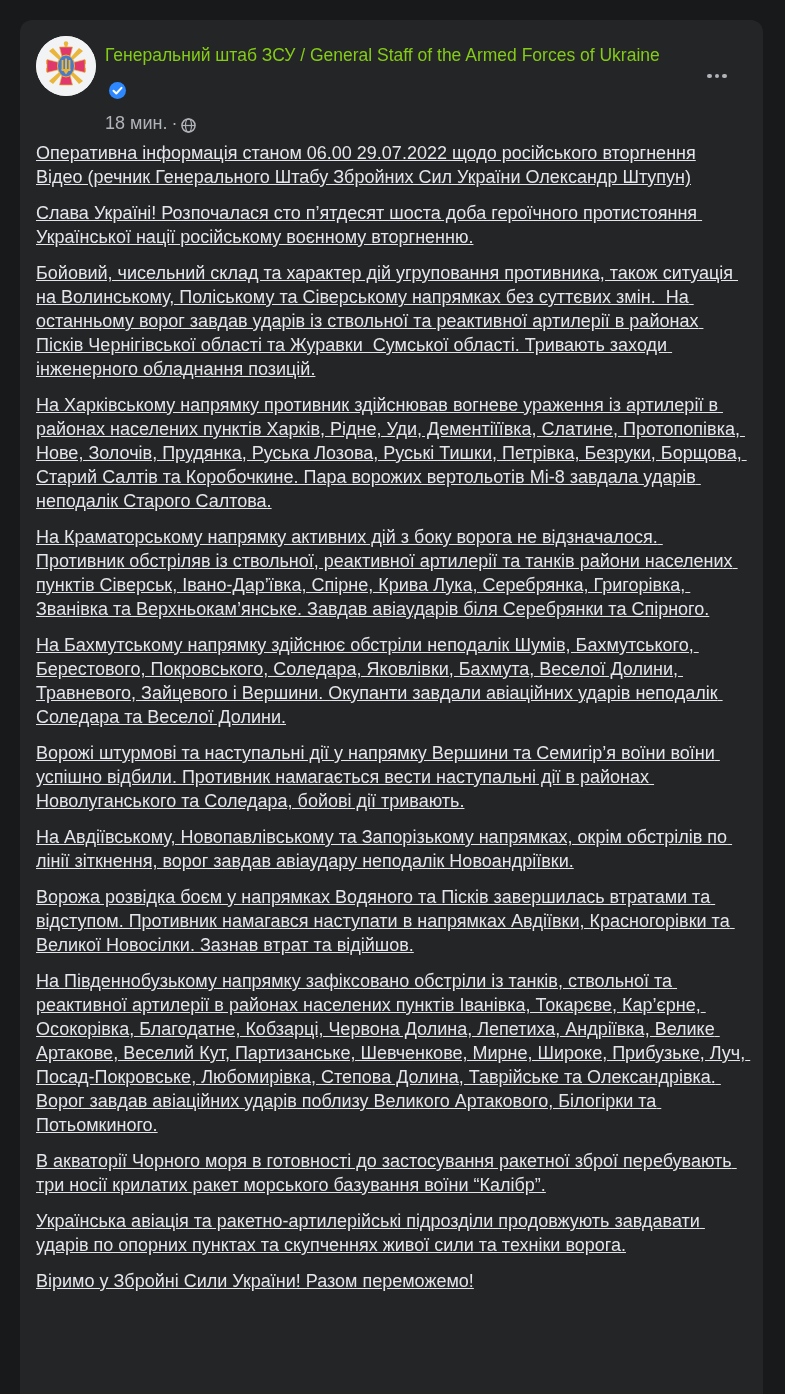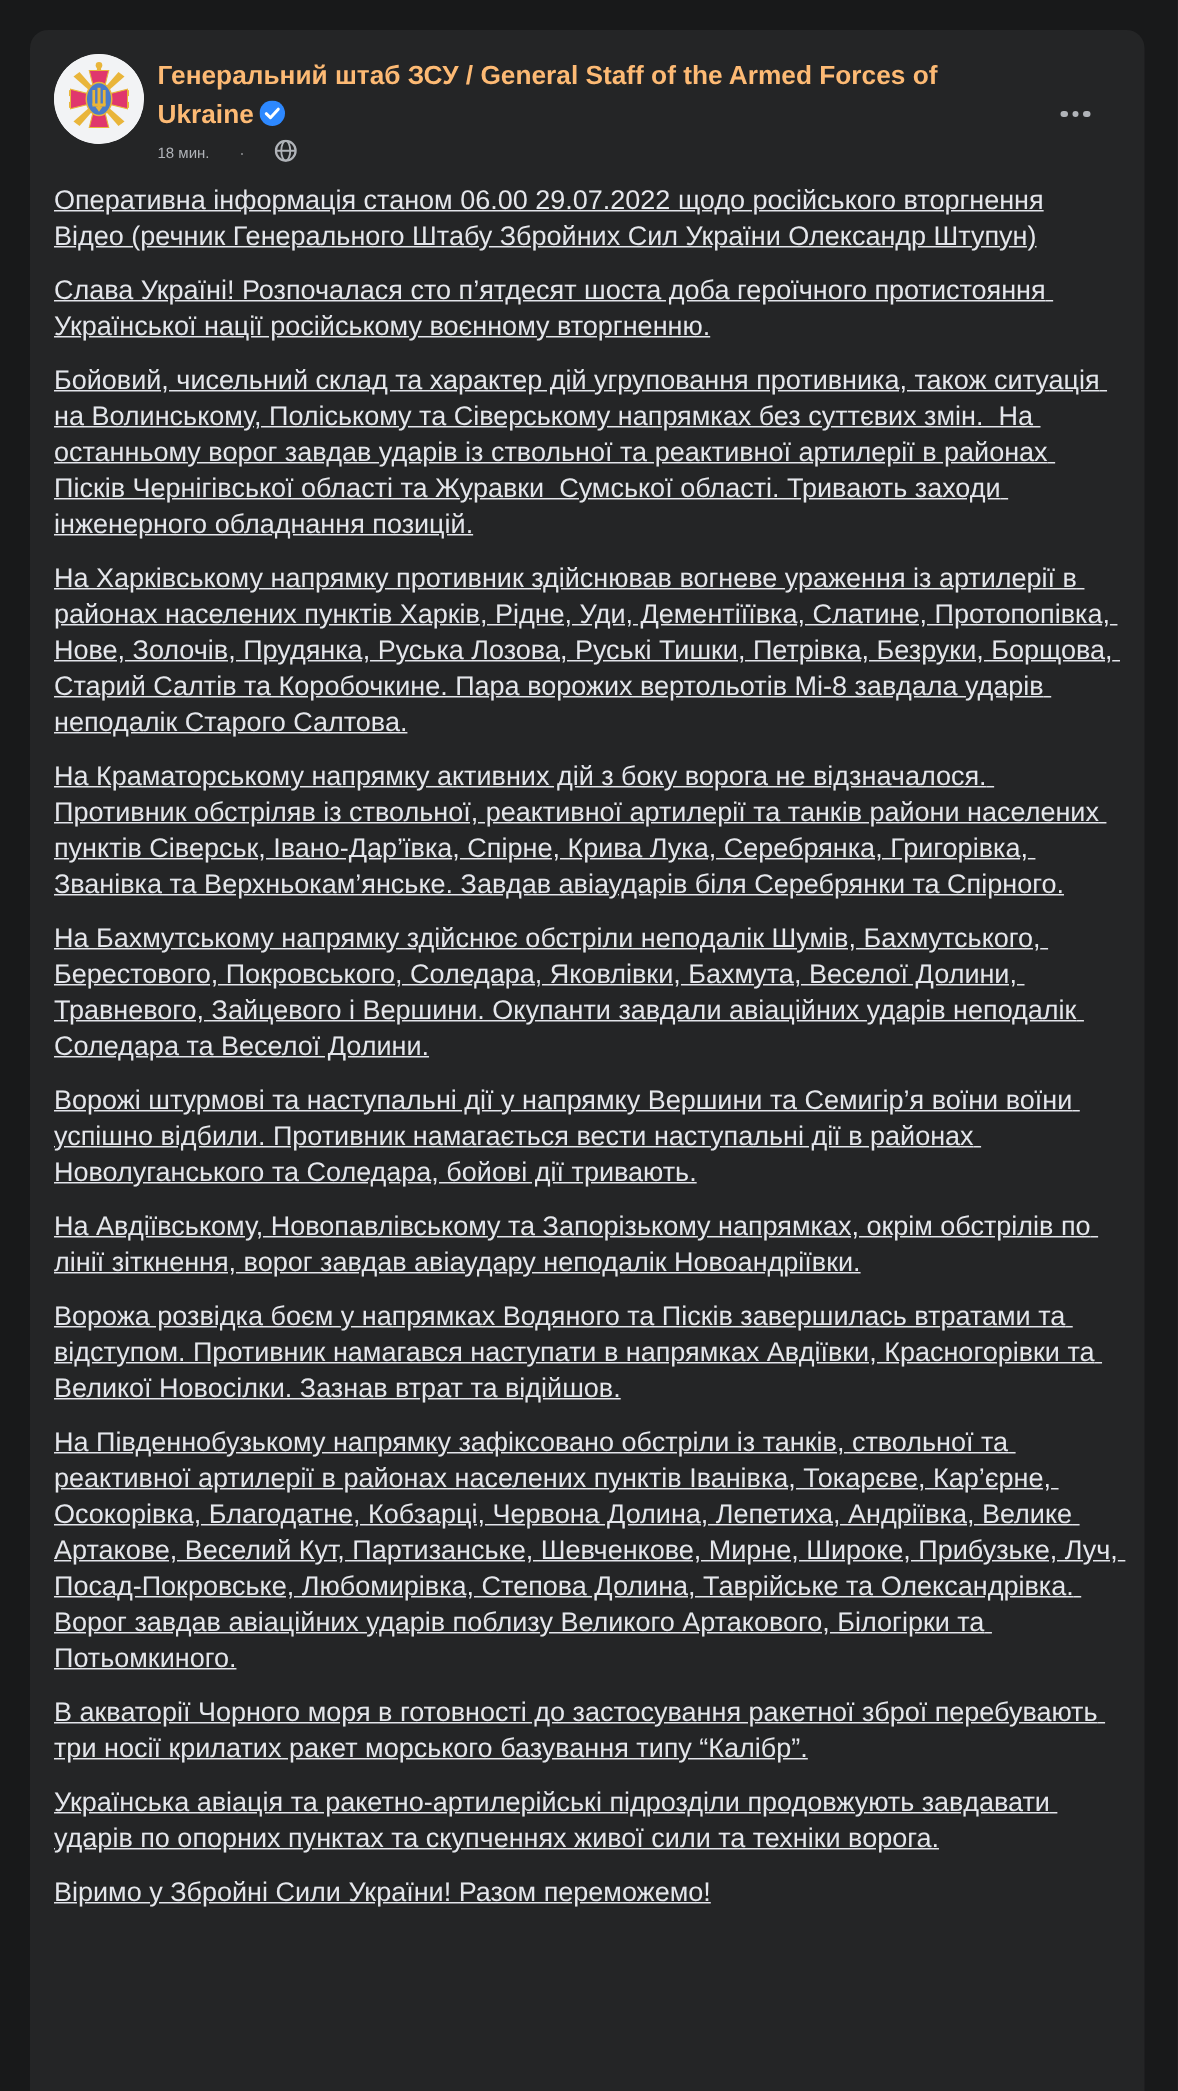--- a/index.html
+++ b/index.html
@@ -29,39 +29,39 @@
     border-radius:50%;
     overflow:hidden;
     flex:0 0 60px;
     background:#f2f3f5;
   }
   .header-text{
     margin-left:9px;
     padding-top:1px;
   }
   .page-name{
-    color:#fdba74;
-    font-weight:bold;
+    color:#84cc16;
+    font-weight:normal;
     font-size:17.5px;
-    line-height:26px;
+    line-height:36px;
     max-width:565px;
   }
   .badge{
     display:inline-block;
     vertical-align:-2px;
     margin-left:4px;
   }
   .meta{
     color:#b0b3b8;
-    font-size:10px;
+    font-size:18px;
     line-height:20px;
     margin-top:2px;
     display:flex;
-    align-items:flex-start;
-    gap:20px;
+    align-items:flex-end;
+    gap:4px;
   }
   .menu-btn{
     position:absolute;
     right:12px;top:22px;
     width:36px;height:36px;
     border-radius:50%;
     display:flex;
     align-items:center;
     justify-content:center;
     gap:3px;
@@ -158,18 +158,18 @@
 Відео (речник Генерального Штабу Збройних Сил України Олександр Штупун)</p>
       <p>Слава Україні! Розпочалася сто п’ятдесят шоста доба героїчного протистояння Української нації російському воєнному вторгненню.</p>
       <p>Бойовий, чисельний склад та характер дій угруповання противника, також ситуація на Волинському, Поліському та Сіверському напрямках без суттєвих змін.  На останньому ворог завдав ударів із ствольної та реактивної артилерії в районах Пісків Чернігівської області та Журавки  Сумської області. Тривають заходи інженерного обладнання позицій.</p>
       <p>На Харківському напрямку противник здійснював вогневе ураження із артилерії в районах населених пунктів Харків, Рідне, Уди, Дементіїївка, Слатине, Протопопівка, Нове, Золочів, Прудянка, Руська Лозова, Руські Тишки, Петрівка, Безруки, Борщова, Старий Салтів та Коробочкине. Пара ворожих вертольотів Мі-8 завдала ударів неподалік Старого Салтова.</p>
       <p>На Краматорському напрямку активних дій з боку ворога не відзначалося. Противник обстріляв із ствольної, реактивної артилерії та танків райони населених пунктів Сіверськ, Івано-Дар’ївка, Спірне, Крива Лука, Серебрянка, Григорівка, Званівка та Верхньокам’янське. Завдав авіаударів біля Серебрянки та Спірного.</p>
       <p>На Бахмутському напрямку здійснює обстріли неподалік Шумів, Бахмутського, Берестового, Покровського, Соледара, Яковлівки, Бахмута, Веселої Долини, Травневого, Зайцевого і Вершини. Окупанти завдали авіаційних ударів неподалік Соледара та Веселої Долини.</p>
       <p>Ворожі штурмові та наступальні дії у напрямку Вершини та Семигір’я воїни воїни успішно відбили. Противник намагається вести наступальні дії в районах Новолуганського та Соледара, бойові дії тривають.</p>
       <p>На Авдіївському, Новопавлівському та Запорізькому напрямках, окрім обстрілів по лінії зіткнення, ворог завдав авіаудару неподалік Новоандріївки.</p>
       <p>Ворожа розвідка боєм у напрямках Водяного та Пісків завершилась втратами та відступом. Противник намагався наступати в напрямках Авдіївки, Красногорівки та Великої Новосілки. Зазнав втрат та відійшов.</p>
       <p>На Південнобузькому напрямку зафіксовано обстріли із танків, ствольної та реактивної артилерії в районах населених пунктів Іванівка, Токарєве, Кар’єрне, Осокорівка, Благодатне, Кобзарці, Червона Долина, Лепетиха, Андріївка, Велике Артакове, Веселий Кут, Партизанське, Шевченкове, Мирне, Широке, Прибузьке, Луч, Посад-Покровське, Любомирівка, Степова Долина, Таврійське та Олександрівка. Ворог завдав авіаційних ударів поблизу Великого Артакового, Білогірки та Потьомкиного.</p>
-      <p>В акваторії Чорного моря в готовності до застосування ракетної зброї перебувають три носії крилатих ракет морського базування типу “Калібр”.</p>
+      <p>В акваторії Чорного моря в готовності до застосування ракетної зброї перебувають три носії крилатих ракет морського базування воїни “Калібр”.</p>
       <p>Українська авіація та ракетно-артилерійські підрозділи продовжують завдавати ударів по опорних пунктах та скупченнях живої сили та техніки ворога.</p>
       <p>Віримо у Збройні Сили України! Разом переможемо!</p>
     </div>
 
 </div>
 
 </body></html>

